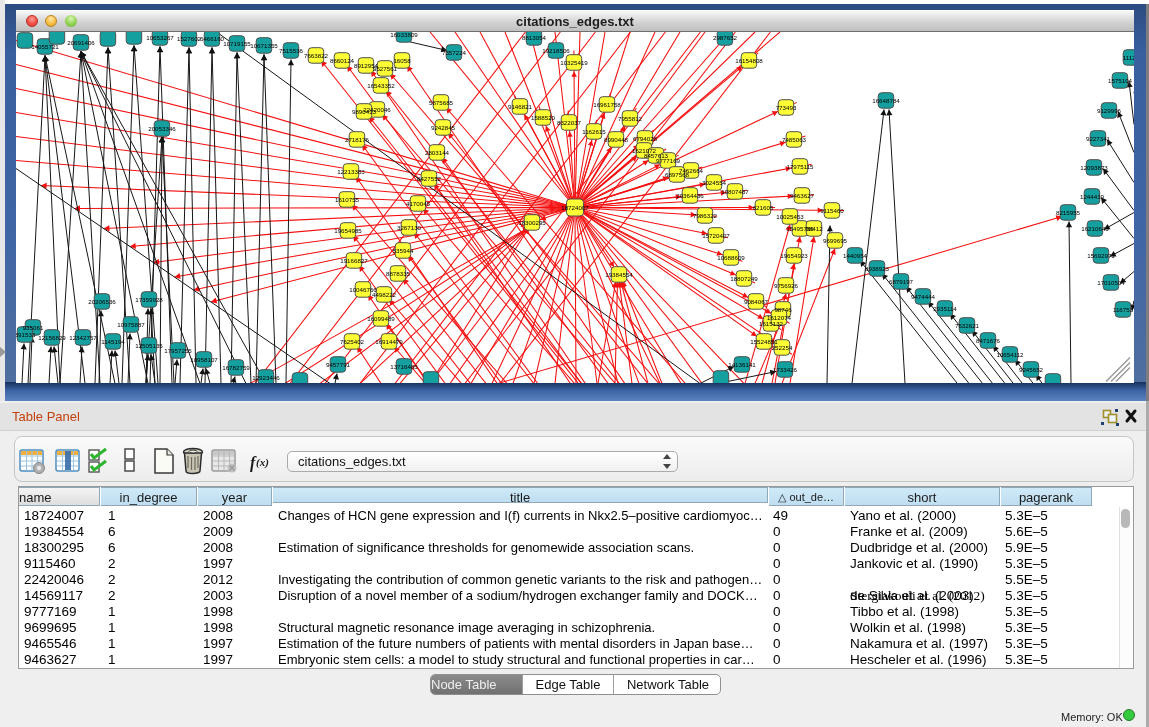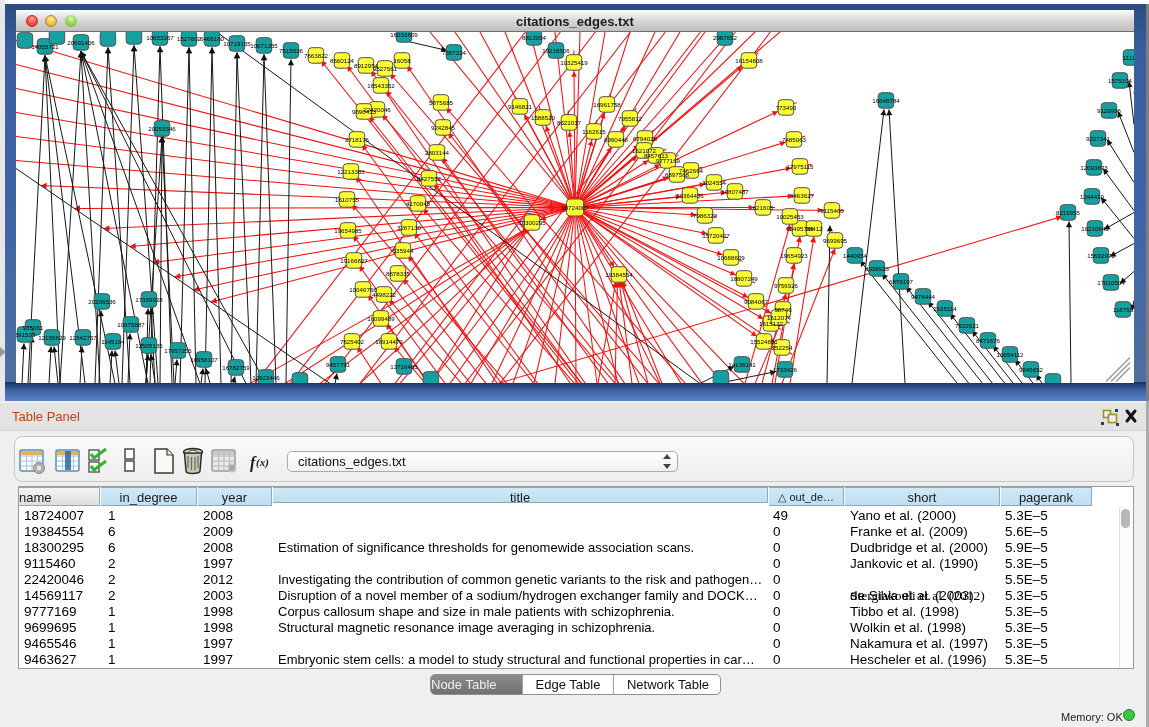--- a/index.html
+++ b/index.html
@@ -746,20 +746,21 @@
 <div style="position:absolute;left:101px;top:487px;width:96px;height:19px;line-height:19px;text-align:center;background:linear-gradient(#cfe9f8,#bfdeF0);border-right:1px solid #8ea8b8;border-top:1px solid #8ea8b8;border-bottom:1px solid #8ea8b8;white-space:nowrap;overflow:hidden;font-size:13px;color:#1a1a1a;">in_degree</div>
 <div style="position:absolute;left:198px;top:487px;width:74px;height:19px;line-height:19px;text-align:center;background:linear-gradient(#cfe9f8,#bfdeF0);border-right:1px solid #8ea8b8;border-top:1px solid #8ea8b8;border-bottom:1px solid #8ea8b8;white-space:nowrap;overflow:hidden;font-size:13px;color:#1a1a1a;">year</div>
 <div style="position:absolute;left:273px;top:487px;width:495px;height:16px;line-height:19px;text-align:center;background:linear-gradient(#cfe9f8,#bfdeF0);border-right:1px solid #8ea8b8;border-top:1px solid #8ea8b8;border-bottom:1px solid #8ea8b8;white-space:nowrap;overflow:hidden;font-size:13px;color:#1a1a1a;">title</div>
 <div style="position:absolute;left:769px;top:487px;width:75px;height:19px;line-height:19px;text-align:center;background:linear-gradient(#cfe9f8,#bfdeF0);border-right:1px solid #8ea8b8;border-top:1px solid #8ea8b8;border-bottom:1px solid #8ea8b8;white-space:nowrap;overflow:hidden;font-size:11px;color:#1a1a1a;">△ out_de…</div>
 <div style="position:absolute;left:845px;top:487px;width:155px;height:19px;line-height:19px;text-align:center;background:linear-gradient(#cfe9f8,#bfdeF0);border-right:1px solid #8ea8b8;border-top:1px solid #8ea8b8;border-bottom:1px solid #8ea8b8;white-space:nowrap;overflow:hidden;font-size:13px;color:#1a1a1a;">short</div>
 <div style="position:absolute;left:1001px;top:487px;width:91px;height:19px;line-height:19px;text-align:center;background:linear-gradient(#cfe9f8,#bfdeF0);border-right:1px solid #8ea8b8;border-top:1px solid #8ea8b8;border-bottom:1px solid #8ea8b8;white-space:nowrap;overflow:hidden;font-size:13px;color:#1a1a1a;">pagerank</div>
 <div style="position:absolute;left:0;top:508px;width:1114px;height:16px;line-height:16px;font-size:13.5px;color:#000">
     <div style="position:absolute;left:24px;top:0;width:77px;overflow:hidden;white-space:nowrap;">18724007</div>
     <div style="position:absolute;left:108px;top:0;width:90px;overflow:hidden;white-space:nowrap;">1</div>
     <div style="position:absolute;left:203px;top:0;width:70px;overflow:hidden;white-space:nowrap;">2008</div>
+    <div style="position:absolute;left:278px;top:0;width:491px;overflow:hidden;white-space:nowrap;font-size:13px;">Changes of HCN gene expression and I(f) currents in Nkx2.5–positive cardiomyoc…</div>
     <div style="position:absolute;left:773px;top:0;width:72px;overflow:hidden;white-space:nowrap;">49</div>
     <div style="position:absolute;left:850px;top:0;width:151px;overflow:hidden;white-space:nowrap;">Yano et al. (2000)</div>
     <div style="position:absolute;left:1005px;top:0;width:88px;overflow:hidden;white-space:nowrap;">5.3E–5</div>
   </div>
 <div style="position:absolute;left:0;top:524px;width:1114px;height:16px;line-height:16px;font-size:13.5px;color:#000">
     <div style="position:absolute;left:24px;top:0;width:77px;overflow:hidden;white-space:nowrap;">19384554</div>
     <div style="position:absolute;left:108px;top:0;width:90px;overflow:hidden;white-space:nowrap;">6</div>
     <div style="position:absolute;left:203px;top:0;width:70px;overflow:hidden;white-space:nowrap;">2009</div>
     <div style="position:absolute;left:773px;top:0;width:72px;overflow:hidden;white-space:nowrap;">0</div>
     <div style="position:absolute;left:850px;top:0;width:151px;overflow:hidden;white-space:nowrap;">Franke et al. (2009)</div>
@@ -797,38 +798,38 @@
     <div style="position:absolute;left:203px;top:0;width:70px;overflow:hidden;white-space:nowrap;">2003</div>
     <div style="position:absolute;left:278px;top:0;width:491px;overflow:hidden;white-space:nowrap;font-size:13px;">Disruption of a novel member of a sodium/hydrogen exchanger family and DOCK…</div>
     <div style="position:absolute;left:773px;top:0;width:72px;overflow:hidden;white-space:nowrap;">0</div>
     <div style="position:absolute;left:850px;top:0;width:151px;overflow:hidden;white-space:nowrap;">de Silva et al. (2003)</div>
     <div style="position:absolute;left:1005px;top:0;width:88px;overflow:hidden;white-space:nowrap;">5.3E–5</div>
   </div>
 <div style="position:absolute;left:0;top:604px;width:1114px;height:16px;line-height:16px;font-size:13.5px;color:#000">
     <div style="position:absolute;left:24px;top:0;width:77px;overflow:hidden;white-space:nowrap;">9777169</div>
     <div style="position:absolute;left:108px;top:0;width:90px;overflow:hidden;white-space:nowrap;">1</div>
     <div style="position:absolute;left:203px;top:0;width:70px;overflow:hidden;white-space:nowrap;">1998</div>
-    <div style="position:absolute;left:278px;top:0;width:491px;overflow:hidden;white-space:nowrap;font-size:13px;">Corpus callosum shape and size in male patients with schizophrenia.</div>
     <div style="position:absolute;left:773px;top:0;width:72px;overflow:hidden;white-space:nowrap;">0</div>
     <div style="position:absolute;left:850px;top:0;width:151px;overflow:hidden;white-space:nowrap;">Tibbo et al. (1998)</div>
     <div style="position:absolute;left:1005px;top:0;width:88px;overflow:hidden;white-space:nowrap;">5.3E–5</div>
   </div>
 <div style="position:absolute;left:0;top:620px;width:1114px;height:16px;line-height:16px;font-size:13.5px;color:#000">
     <div style="position:absolute;left:24px;top:0;width:77px;overflow:hidden;white-space:nowrap;">9699695</div>
     <div style="position:absolute;left:108px;top:0;width:90px;overflow:hidden;white-space:nowrap;">1</div>
     <div style="position:absolute;left:203px;top:0;width:70px;overflow:hidden;white-space:nowrap;">1998</div>
     <div style="position:absolute;left:278px;top:0;width:491px;overflow:hidden;white-space:nowrap;font-size:13px;">Structural magnetic resonance image averaging in schizophrenia.</div>
     <div style="position:absolute;left:773px;top:0;width:72px;overflow:hidden;white-space:nowrap;">0</div>
     <div style="position:absolute;left:850px;top:0;width:151px;overflow:hidden;white-space:nowrap;">Wolkin et al. (1998)</div>
     <div style="position:absolute;left:1005px;top:0;width:88px;overflow:hidden;white-space:nowrap;">5.3E–5</div>
   </div>
 <div style="position:absolute;left:0;top:636px;width:1114px;height:16px;line-height:16px;font-size:13.5px;color:#000">
     <div style="position:absolute;left:24px;top:0;width:77px;overflow:hidden;white-space:nowrap;">9465546</div>
     <div style="position:absolute;left:108px;top:0;width:90px;overflow:hidden;white-space:nowrap;">1</div>
     <div style="position:absolute;left:203px;top:0;width:70px;overflow:hidden;white-space:nowrap;">1997</div>
+    <div style="position:absolute;left:278px;top:0;width:491px;overflow:hidden;white-space:nowrap;font-size:13px;">Estimation of the future numbers of patients with mental disorders in Japan base…</div>
     <div style="position:absolute;left:773px;top:0;width:72px;overflow:hidden;white-space:nowrap;">0</div>
     <div style="position:absolute;left:850px;top:0;width:151px;overflow:hidden;white-space:nowrap;">Nakamura et al. (1997)</div>
     <div style="position:absolute;left:1005px;top:0;width:88px;overflow:hidden;white-space:nowrap;">5.3E–5</div>
   </div>
 <div style="position:absolute;left:0;top:652px;width:1114px;height:16px;line-height:16px;font-size:13.5px;color:#000">
     <div style="position:absolute;left:24px;top:0;width:77px;overflow:hidden;white-space:nowrap;">9463627</div>
     <div style="position:absolute;left:108px;top:0;width:90px;overflow:hidden;white-space:nowrap;">1</div>
     <div style="position:absolute;left:203px;top:0;width:70px;overflow:hidden;white-space:nowrap;">1997</div>
     <div style="position:absolute;left:278px;top:0;width:491px;overflow:hidden;white-space:nowrap;font-size:13px;">Embryonic stem cells: a model to study structural and functional properties in car…</div>
     <div style="position:absolute;left:773px;top:0;width:72px;overflow:hidden;white-space:nowrap;">0</div>

